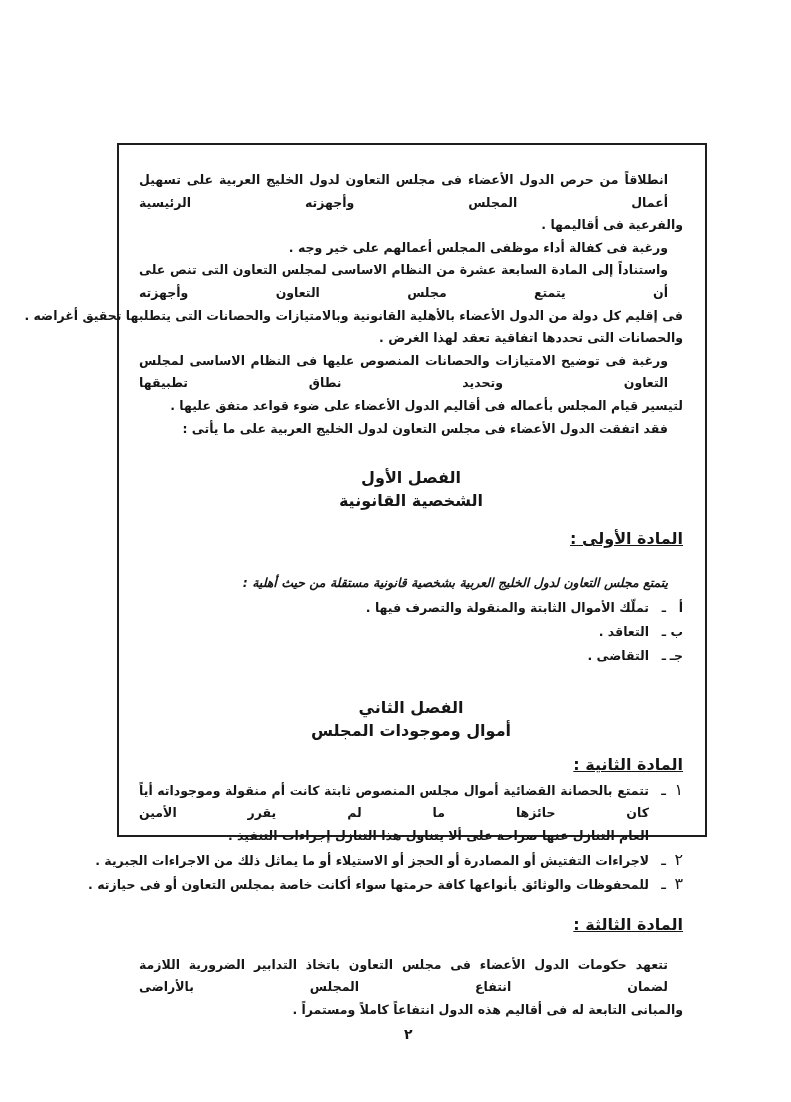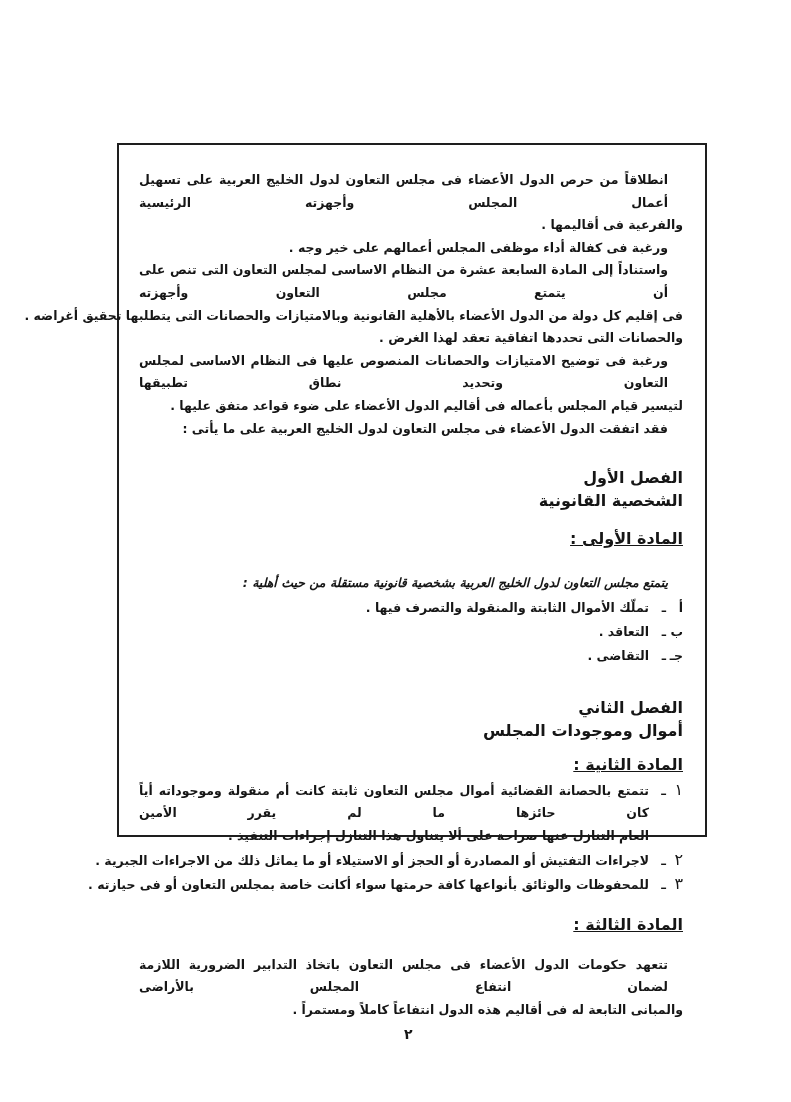--- a/index.html
+++ b/index.html
@@ -19,21 +19,21 @@
   }
   .line{
     font-size:12.5px;font-weight:bold;line-height:22.6px;
     white-space:nowrap;letter-spacing:0;text-align:right;
   }
   .line.wrapok{white-space:normal;}
   .line.justify{
     white-space:normal;text-align:justify;text-align-last:justify;
   }
   .line.indent{padding-right:15px;}
-  .chapter{margin-top:26px;text-align:right;}
+  .chapter{margin-top:26px;text-align:center;}
   .ch-line{font-size:16px;font-weight:bold;line-height:23px;}
   .art-title{font-size:16px;font-weight:bold;line-height:23px;margin-top:15px;text-decoration:underline;}
   .art-title.a2{margin-top:11px;}
   .art-title.a3{margin-top:16px;}
   .intro{margin-top:22px;font-style:italic;}
   .abc-list{margin-top:1px;}
   .abc-item{display:flex;flex-direction:row;line-height:24px;font-size:12.5px;font-weight:bold;}
   .li-m{width:17px;flex:0 0 17px;}
   .li-d{width:17px;flex:0 0 17px;}
   .num-list{margin-top:4px;}
@@ -92,21 +92,21 @@
         <div class="ch-line">الفصل الثاني</div>
         <div class="ch-line">أموال وموجودات المجلس</div>
       </div>
 
       <div class="art-title a2">المادة الثانية :</div>
       <div id="art2-items" class="num-list">
           <div class="num-item">
             <span class="li-m">١</span>
             <span class="li-d">ـ</span>
             <div class="li-body">
-              <div class="line justify">تتمتع بالحصانة القضائية أموال مجلس التعاون ثابتة كانت أم منقولة وموجوداته أياً كان حائزها ما لم يقرر الأمين</div>
+              <div class="line justify">تتمتع بالحصانة القضائية أموال مجلس المنصوص ثابتة كانت أم منقولة وموجوداته أياً كان حائزها ما لم يقرر الأمين</div>
               <div class="line">العام التنازل عنها صراحة على ألا يتناول هذا التنازل إجراءات التنفيذ .</div>
             </div>
           </div>
           <div class="num-item">
             <span class="li-m">٢</span>
             <span class="li-d">ـ</span>
             <div class="li-body">
               <div class="line">لاجراءات التفتيش أو المصادرة أو الحجز أو الاستيلاء أو ما يماثل ذلك من الاجراءات الجبرية .</div>
             </div>
           </div>

